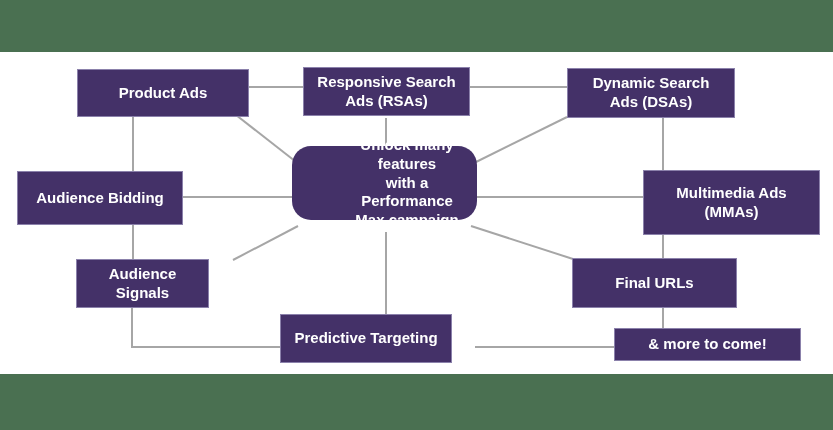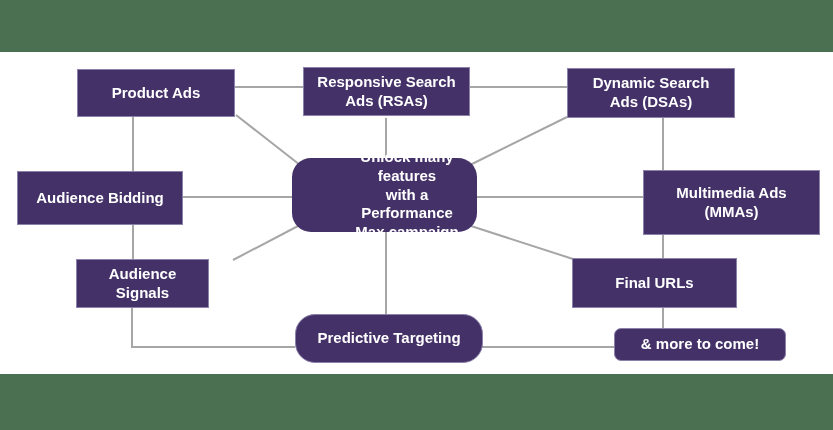--- a/index.html
+++ b/index.html
@@ -80,58 +80,58 @@
     <line x1="236" y1="115" x2="300" y2="165"></line>
     <line x1="386" y1="118" x2="386" y2="158"></line>
     <line x1="567" y1="117" x2="470" y2="165"></line>
     <line x1="183" y1="197" x2="293" y2="197"></line>
     <line x1="477" y1="197" x2="643" y2="197"></line>
     <line x1="233" y1="260" x2="298" y2="226"></line>
     <line x1="386" y1="232" x2="386" y2="314"></line>
     <line x1="471" y1="226" x2="573" y2="259"></line>
   </svg>
 
-  <div class="node" style="left:77px; top:69px; width:158px; height:48px;">
+  <div class="node" style="left:77px; top:69px; width:172px; height:48px;">
     <span class="node-label">Product Ads</span>
   </div>
 
   <div class="node" style="left:303px; top:67px; width:167px; height:49px;">
     <span class="node-label">Responsive Search
 Ads (RSAs)</span>
   </div>
 
   <div class="node" style="left:567px; top:68px; width:168px; height:50px;">
     <span class="node-label">Dynamic Search
 Ads (DSAs)</span>
   </div>
 
   <div class="node" style="left:17px; top:171px; width:166px; height:54px;">
     <span class="node-label">Audience Bidding</span>
   </div>
 
-  <div class="node center-node" style="left:292px; top:158px; width:185px; height:74px;padding-left:45px;">
+  <div class="node center-node" style="left:292px; top:146px; width:185px; height:74px;padding-left:45px;">
     <span class="node-label">Unlock many features
 with a Performance
 Max campaign</span>
   </div>
 
   <div class="node" style="left:643px; top:170px; width:177px; height:65px;">
     <span class="node-label">Multimedia Ads
 (MMAs)</span>
   </div>
 
   <div class="node" style="left:76px; top:259px; width:133px; height:49px;">
     <span class="node-label">Audience Signals</span>
   </div>
 
   <div class="node" style="left:572px; top:258px; width:165px; height:50px;text-align:center;">
     <span class="node-label">Final URLs</span>
   </div>
 
-  <div class="node" style="left:295px; top:314px; width:188px; height:49px;border-radius:20px;">
+  <div class="node" style="left:280px; top:314px; width:172px; height:49px;">
     <span class="node-label">Predictive Targeting</span>
   </div>
 
-  <div class="node" style="left:614px; top:328px; width:172px; height:33px;border-radius:7px;">
+  <div class="node" style="left:614px; top:328px; width:187px; height:33px;">
     <span class="node-label">&amp; more to come!</span>
   </div>
 
 </div>
 
 </body></html>

